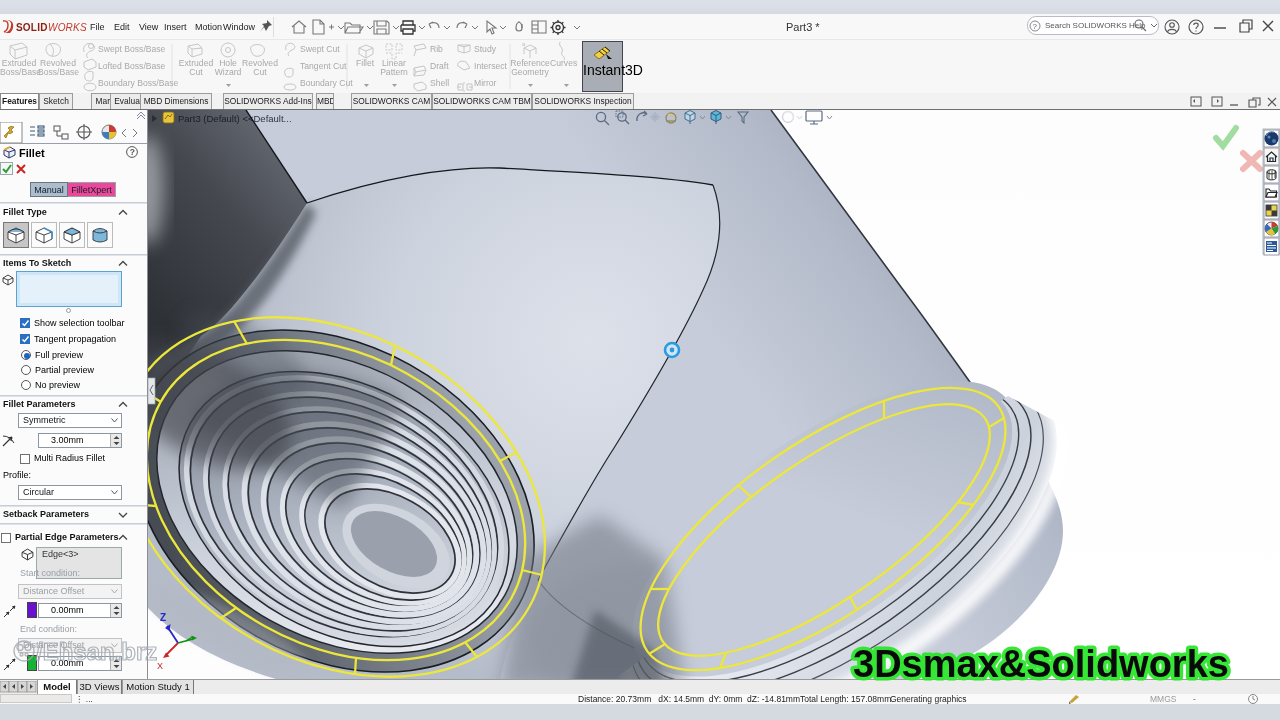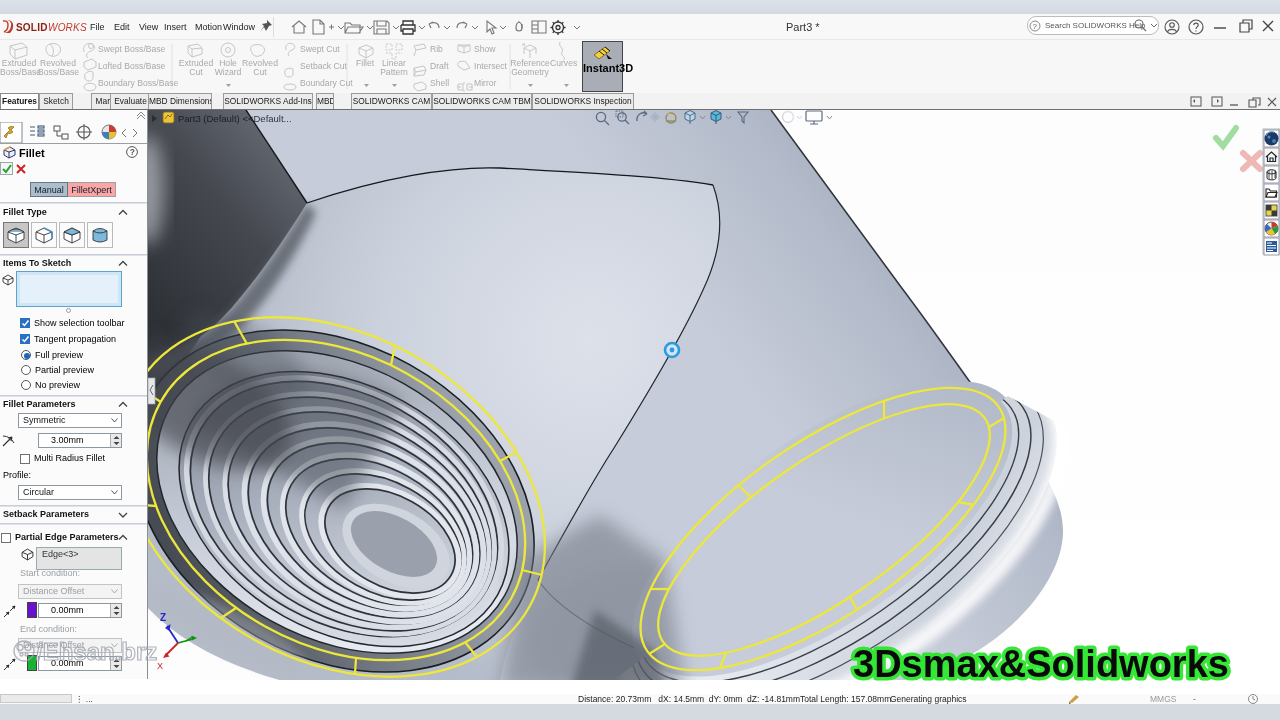--- a/index.html
+++ b/index.html
@@ -188,48 +188,48 @@
     </svg>
     <div class="rlbl rlblc" style="left:0px;top:19px;width:38px">Extruded<br>Boss/Base</div>
     <div class="rlbl rlblc" style="left:38px;top:19px;width:40px">Revolved<br>Boss/Base</div>
     <div class="rlbl" style="left:98px;top:5px">Swept Boss/Base</div>
     <div class="rlbl" style="left:98px;top:22px">Lofted Boss/Base</div>
     <div class="rlbl" style="left:98px;top:39px">Boundary Boss/Base</div>
     <div class="rlbl rlblc" style="left:176px;top:19px;width:40px">Extruded<br>Cut</div>
     <div class="rlbl rlblc" style="left:208px;top:19px;width:40px">Hole<br>Wizard</div>
     <div class="rlbl rlblc" style="left:240px;top:19px;width:40px">Revolved<br>Cut</div>
     <div class="rlbl" style="left:300px;top:5px">Swept Cut</div>
-    <div class="rlbl" style="left:300px;top:22px">Setback Cut</div>
+    <div class="rlbl" style="left:300px;top:22px">Tangent Cut</div>
     <div class="rlbl" style="left:300px;top:39px">Boundary Cut</div>
     <div class="rlbl" style="left:356px;top:19px">Fillet</div>
     <div class="rlbl rlblc" style="left:374px;top:19px;width:40px">Linear<br>Pattern</div>
     <div class="rlbl" style="left:430px;top:5px">Rib</div>
     <div class="rlbl" style="left:430px;top:22px">Draft</div>
     <div class="rlbl" style="left:430px;top:39px">Shell</div>
-    <div class="rlbl" style="left:474px;top:5px">Show</div>
+    <div class="rlbl" style="left:474px;top:5px">Study</div>
     <div class="rlbl" style="left:474px;top:22px">Intersect</div>
     <div class="rlbl" style="left:474px;top:39px">Mirror</div>
     <div class="rlbl rlblc" style="left:508px;top:19px;width:44px">Reference<br>Geometry</div>
     <div class="rlbl" style="left:550px;top:19px">Curves</div>
     <div class="abs" style="left:582px;top:1px;width:41px;height:51px;background:#a9aeb6;border:1px solid #42464c">
       <svg class="abs" style="left:9px;top:3px" width="22" height="16" viewBox="0 0 22 16">
         <path d="M2 10 L13 2 L18 6 L7 14 Z" fill="#f4d03f" stroke="#6b5b10" stroke-width="0.8"></path>
         <path d="M13 2 L18 6 M10 4 L15 8 M7 6 L12 10" stroke="#202020" stroke-width="1"></path>
         <path d="M14 9 L20 14 L16 14 Z" fill="#111"></path>
       </svg>
-      <div class="abs" style="left:0;top:20px;width:40px;text-align:center;font-size:11px;font-weight:bold;color:#000">Instant3D</div>
+      <div class="abs" style="left:0;top:20px;width:40px;text-align:center;font-size:14px;font-weight:normal;color:#000">Instant3D</div>
     </div>
   </div>
 
   <div id="tabrow" class="abs">
     <div class="ctab active" style="left:0;width:39px">Features</div>
     <div class="ctab" style="left:39px;width:34px">Sketch</div>
     <div class="ctab" style="left:91px;width:37px">Markup</div>
     <div class="ctab" style="left:110px;width:41px">Evaluate</div>
-    <div class="ctab" style="left:148px;width:64px">MBD Dimensions</div>
+    <div class="ctab" style="left:140px;width:72px">MBD Dimensions</div>
     <div class="ctab" style="left:223px;width:90px">SOLIDWORKS Add-Ins</div>
     <div class="ctab" style="left:316px;width:18px">MBD</div>
     <div class="ctab" style="left:351px;width:81px">SOLIDWORKS CAM</div>
     <div class="ctab" style="left:432px;width:100px">SOLIDWORKS CAM TBM</div>
     <div class="ctab" style="left:532px;width:102px">SOLIDWORKS Inspection</div>
     <svg class="abs" style="left:1190px;top:3px" width="90 " height="12" viewBox="0 0 90 12" fill="none" stroke="#555" stroke-width="1">
       <rect x="1" y="1" width="10" height="9"></rect>
         <path d="M3 5 l2 -2 v4 Z" fill="#555" stroke="none"></path>
       <rect x="22" y="1" width="10" height="9"></rect>
         <path d="M29 5 l-2 -2 v4 Z" fill="#555" stroke="none"></path>
@@ -550,21 +550,21 @@
 
     <div class="abs" style="left:0px;top:52px;width:13px;height:13px;border:1px solid #9aa;background:#f4f6f8"></div>
     <svg class="abs" style="left:1px;top:53px" width="12" height="12" viewBox="0 0 12 12">
         <path d="M2 6 L5 9 L10 2" stroke="#2d9e2d" stroke-width="2" fill="none"></path>
       </svg>
     <svg class="abs" style="left:15px;top:53px" width="12" height="12" viewBox="0 0 12 12">
         <path d="M2 2 L10 10 M10 2 L2 10" stroke="#cc2222" stroke-width="2" fill="none"></path>
       </svg>
 
     <div class="abs" style="left:30px;top:72px;width:38px;height:15px;background:#aebdcb;border:1px solid #6a7682;font-size:9px;text-align:center;line-height:14px;color:#102030">Manual</div>
-    <div class="abs" style="left:68px;top:72px;width:48px;height:15px;background:#fca5a5;border:1px solid #9aa2aa;border-left:none;font-size:9px;text-align:center;line-height:14px;color:#102030">FilletXpert</div>
+    <div class="abs" style="left:68px;top:72px;width:48px;height:15px;background:#ec4899;border:1px solid #9aa2aa;border-left:none;font-size:9px;text-align:center;line-height:14px;color:#102030">FilletXpert</div>
     <div class="sep" style="top:92px"></div>
 
     <div class="hdr" style="top:97px">Fillet Type</div>
     <svg class="chev" style="top:98px" viewBox="0 0 10 10">
         <path d="M1 6.5 L5 2.5 L9 6.5" stroke="#444" fill="none" stroke-width="1.3"></path>
       </svg>
     <div class="abs" style="left:3px;top:112px;width:26px;height:26px;background:#c6c6c6;border:1px solid #777"></div>
     <svg class="abs" style="left:6px;top:115px" width="20" height="20" viewBox="0 0 20 20">
       <path d="M2 7 L10 3 L18 7 L18 14 L10 18 L2 14 Z" fill="#fff" stroke="#333" stroke-width="0.9"></path>
       <path d="M2 7 L10 10 L18 7 M10 10 V18" stroke="#333" fill="none" stroke-width="0.9"></path>
@@ -647,21 +647,21 @@
     <div class="sep" style="top:413px"></div>
 
     <div class="cb" style="left:1px;top:423px"></div>
     <div class="hdr" style="left:15px;top:422px">Partial Edge Parameters</div>
     <svg class="chev" style="top:423px" viewBox="0 0 10 10">
         <path d="M1 6.5 L5 2.5 L9 6.5" stroke="#444" fill="none" stroke-width="1.3"></path>
       </svg>
     <svg class="abs" style="left:21px;top:438px" width="13" height="13" viewBox="0 0 12 12" fill="none" stroke="#333" stroke-width="0.9">
       <path d="M1 4 L6 1 L11 4 L11 8 L6 11 L1 8 Z M1 4 L6 6 L11 4 M6 6 V11"></path>
     </svg>
-    <div class="abs" style="left:36px;top:437px;width:86px;height:23px;background:#e4e4e4;border:1px solid #9aa;font-size:9px;line-height:13px;padding-left:5px;color:#333">Edge&lt;3&gt;</div>
+    <div class="abs" style="left:36px;top:437px;width:86px;height:32px;background:#e4e4e4;border:1px solid #9aa;font-size:9px;line-height:13px;padding-left:5px;color:#333">Edge&lt;3&gt;</div>
     <div class="glbl" style="left:20px;top:458px">Start condition:</div>
     <div class="sel dis" style="top:474px">Distance Offset<svg class="caret" viewBox="0 0 7 5">
           <path d="M0.5 0.5 L3.5 4 L6.5 0.5" stroke="#aaa" fill="none"></path>
         </svg></div>
     <svg class="abs" style="left:2px;top:494px" width="15" height="15" viewBox="0 0 15 15" fill="none" stroke="#333" stroke-width="1">
         <path d="M2 13 L7 8 M7 8 L4 9 M7 8 L6 11 M8 7 L13 2 M13 2 L10 3 M13 2 L12 5"></path>
       </svg>
     <div class="abs" style="left:27px;top:492px;width:10px;height:16px;background:#6a11cf;border:1px solid #444"></div>
     <div class="spin" style="top:493px">0.00mm<div class="spinner"><svg width="11" height="13" viewBox="0 0 11 13">
             <path d="M2.5 5 L5.5 2 L8.5 5 Z M2.5 8 L5.5 11 L8.5 8 Z" fill="#444"></path>
@@ -692,20 +692,39 @@
     </svg>
   </div>
 
   <div class="abs" style="left:850px;top:640px;z-index:9">
     <svg width="400" height="50" viewBox="0 0 400 50">
       <text x="3" y="37" font-size="38" font-weight="bold" font-family="Liberation Sans" fill="none" stroke="#2ce62c" stroke-width="7" stroke-linejoin="round" opacity="0.95">3Dsmax&amp;Solidworks</text>
       <text x="3" y="37" font-size="38" font-weight="bold" font-family="Liberation Sans" fill="#0a0a0a">3Dsmax&amp;Solidworks</text>
     </svg>
   </div>
 
+  <div id="mtabs" class="abs">
+    <svg class="abs" style="left:0;top:1px" width="38" height="12" viewBox="0 0 38 12">
+      <g fill="#d6d6d6" stroke="#8a8a8a" stroke-width="0.7">
+        <rect x="0" y="0" width="9" height="11"></rect>
+          <rect x="9" y="0" width="9" height="11"></rect>
+        <rect x="18" y="0" width="9" height="11"></rect>
+          <rect x="27" y="0" width="9" height="11"></rect>
+      </g>
+      <g fill="#444" stroke="none">
+        <path d="M6 3 L3 5.5 L6 8 Z"></path>
+          <path d="M15 3 L12 5.5 L15 8 Z"></path>
+        <path d="M21 3 L24 5.5 L21 8 Z"></path>
+          <path d="M30 3 L33 5.5 L30 8 Z"></path>
+      </g>
+    </svg>
+    <div class="mtab" style="left:37px;width:40px;background:#fff;font-weight:bold">Model</div>
+    <div class="mtab" style="left:77px;width:45px">3D Views</div>
+    <div class="mtab" style="left:122px;width:72px">Motion Study 1</div>
+  </div>
 
   <div id="status" class="abs">
     <div class="abs" style="left:0;top:0px;width:72px;height:9px;background:#eceae8;border:1px solid #c8c8c8"></div>
     <span class="abs" style="left:75px;top:0px;color:#333">⋮ ...</span>
     <span class="abs" style="left:578px;top:0px">Distance: 20.73mm&nbsp;&nbsp;&nbsp;dX: 14.5mm&nbsp;&nbsp;dY: 0mm&nbsp;&nbsp;dZ: -14.81mmTotal Length: 157.08mm</span>
     <span class="abs" style="left:890px;top:0px">Generating graphics</span>
     <svg class="abs" style="left:1068px;top:0px" width="12" height="10" viewBox="0 0 12 10">
         <path d="M1 8 L8 1 L11 3 L4 9 Z" fill="#c8a23a"></path>
         <path d="M1 8 L3 9.5 L1 9.8 Z" fill="#333"></path>
       </svg>

